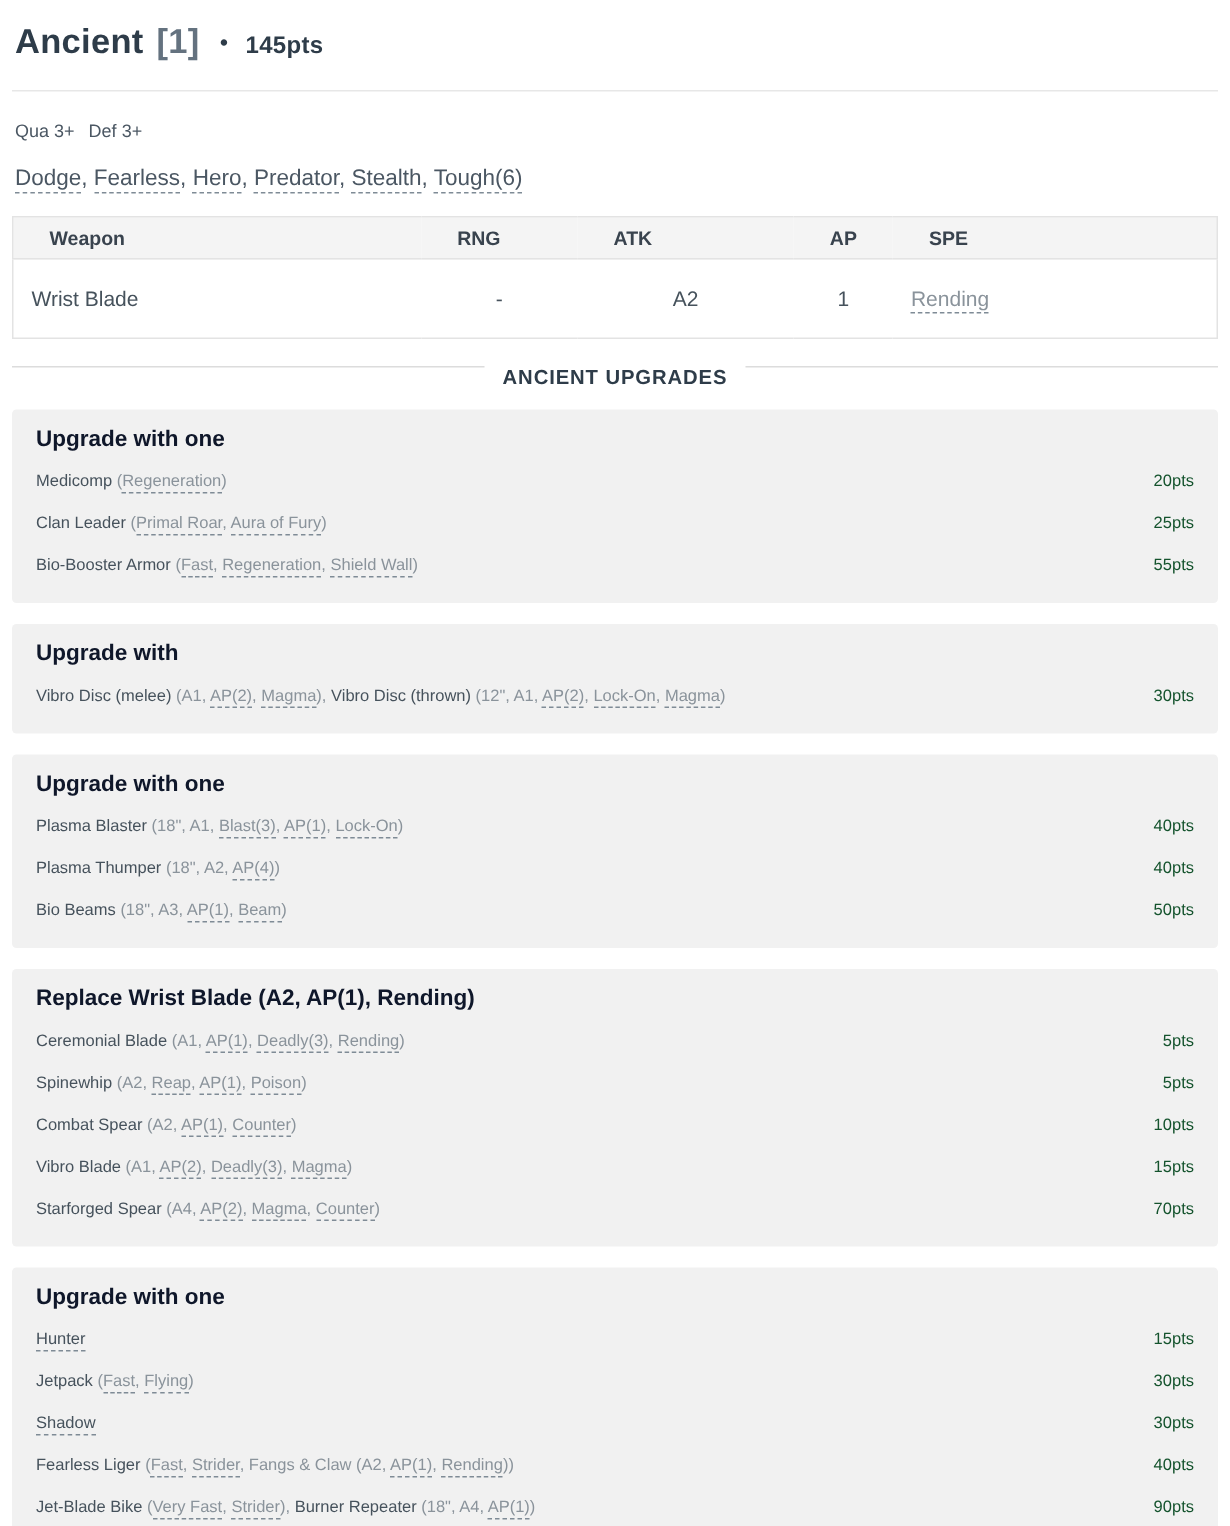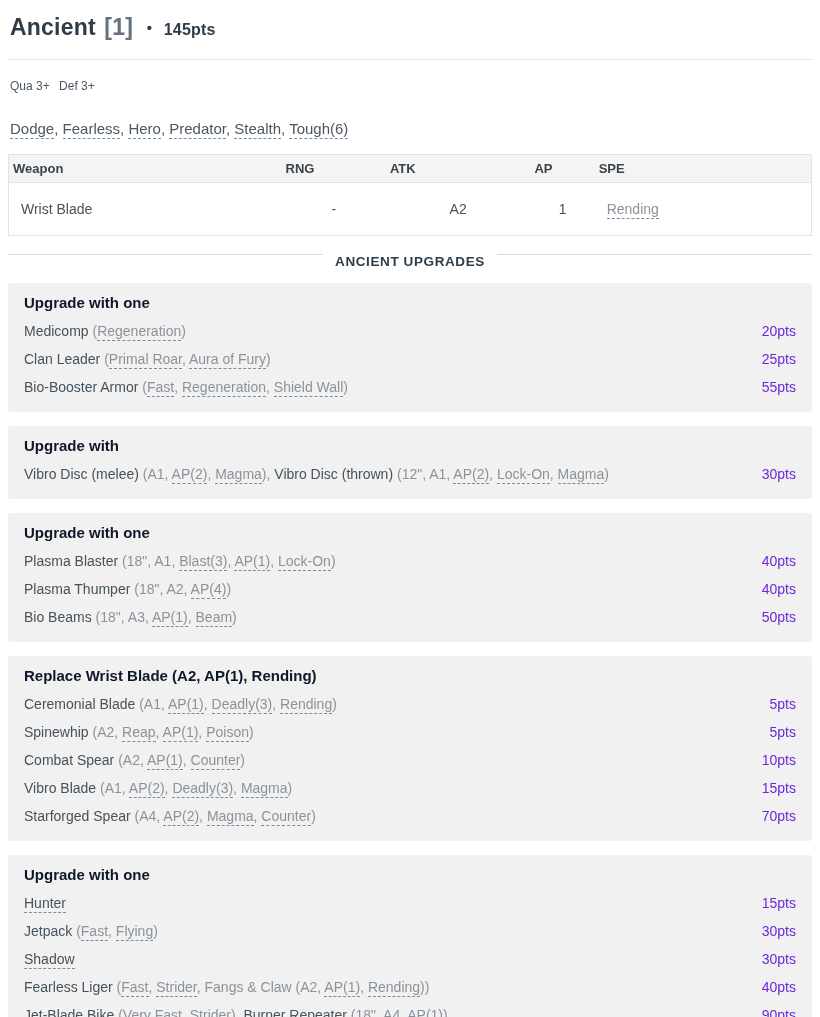--- a/index.html
+++ b/index.html
@@ -23,56 +23,56 @@
   
   .unit-header{padding:13px 2px 15px;border-bottom:1px solid #e7e7e7}
   .unit-title{font-size:23px;font-weight:700;color:var(--accent-dark);letter-spacing:.2px;line-height:28px}
   .unit-title .count{color:#64727f;margin-left:2px}
   .unit-title .bullet{font-size:15px;vertical-align:2px;margin:0 5px 0 7px;color:var(--accent-dark)}
   .unit-title .pts{font-size:16px;color:var(--accent-dark)}
 
   
   .stats-line{margin:19px 2px 0;font-size:12px;color:var(--text-rule)}
   .stats-line .stat + .stat{margin-left:6px}
-  .rules-line{margin:26px 2px 0;font-size:15px;line-height:20px;color:var(--text-rule)}
+  .rules-line{margin:15px 2px 0;font-size:15px;line-height:20px;color:var(--text-rule)}
 
   .dash{border-bottom:1px dashed var(--underline);padding-bottom:1px}
   .seg-n{color:var(--text-name)}
   .seg-g{color:var(--text-muted)}
   .seg-d{color:var(--text-rule)}
 
   
   .weapons-table{width:100%;margin-top:15px;border:1px solid var(--border);border-collapse:collapse;background:#fff}
   .weapons-table th{
     background:#f4f4f4;font-size:13px;font-weight:700;color:#39434e;
-    padding:6px 4px;text-align:left;border-bottom:1px solid var(--border)
+    padding:6px 24px;text-align:left;border-bottom:1px solid var(--border)
   }
   .weapons-table td{font-size:14px;color:var(--text-name);padding:18px 12px}
   .col-center{text-align:center}
 
   
   .upgrades-divider{display:flex;align-items:flex-start;margin:18px 0 8px}
   .upgrades-divider .line{flex:1;height:1px;background:#dcdcdc}
   .upgrades-divider .label{
     font-size:13.5px;font-weight:700;color:var(--accent-dark);
     letter-spacing:.6px;padding:0 12px;white-space:nowrap
   }
 
   
   .upgrade-section{
     background:var(--section-bg);border-radius:3px;
     padding:11px 16px 10px;margin-top:14px
   }
   .upgrade-section h2{font-size:15px;font-weight:700;color:#0f172a;line-height:18px;margin:0 0 6px}
   .upgrade-item{
     display:flex;justify-content:space-between;align-items:center;
-    padding:5px 0 6px;font-size:14px;line-height:17px
+    padding:5px 0 6px;font-size:11px;line-height:17px
   }
   .item-text{flex:1;padding-right:16px}
-  .item-pts{white-space:nowrap;color:#6d28d9}
+  .item-pts{white-space:nowrap;color:#14532d}
 </style>
 </head>
 <body>
 
 <div class="page">
 
   <header class="unit-header">
     <h1 class="unit-title">
       <span>Ancient</span>
       <span class="count">[1]</span>

